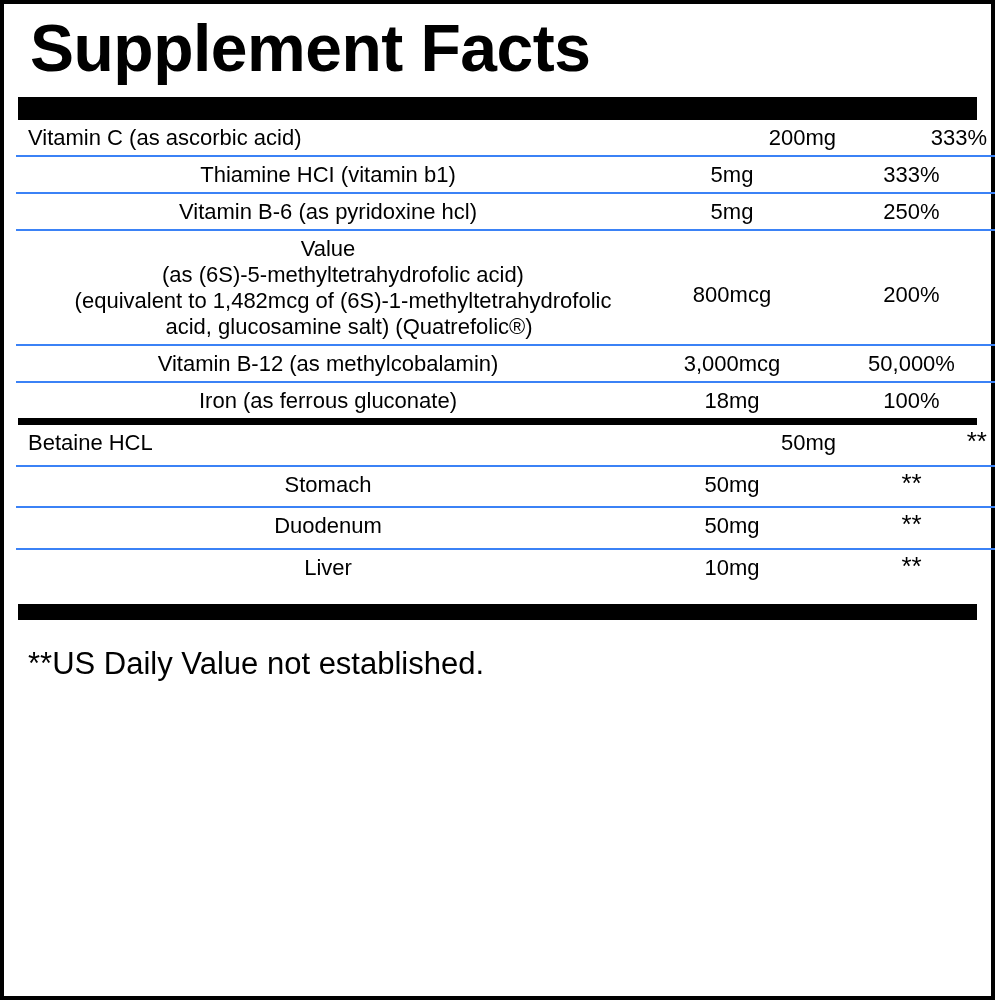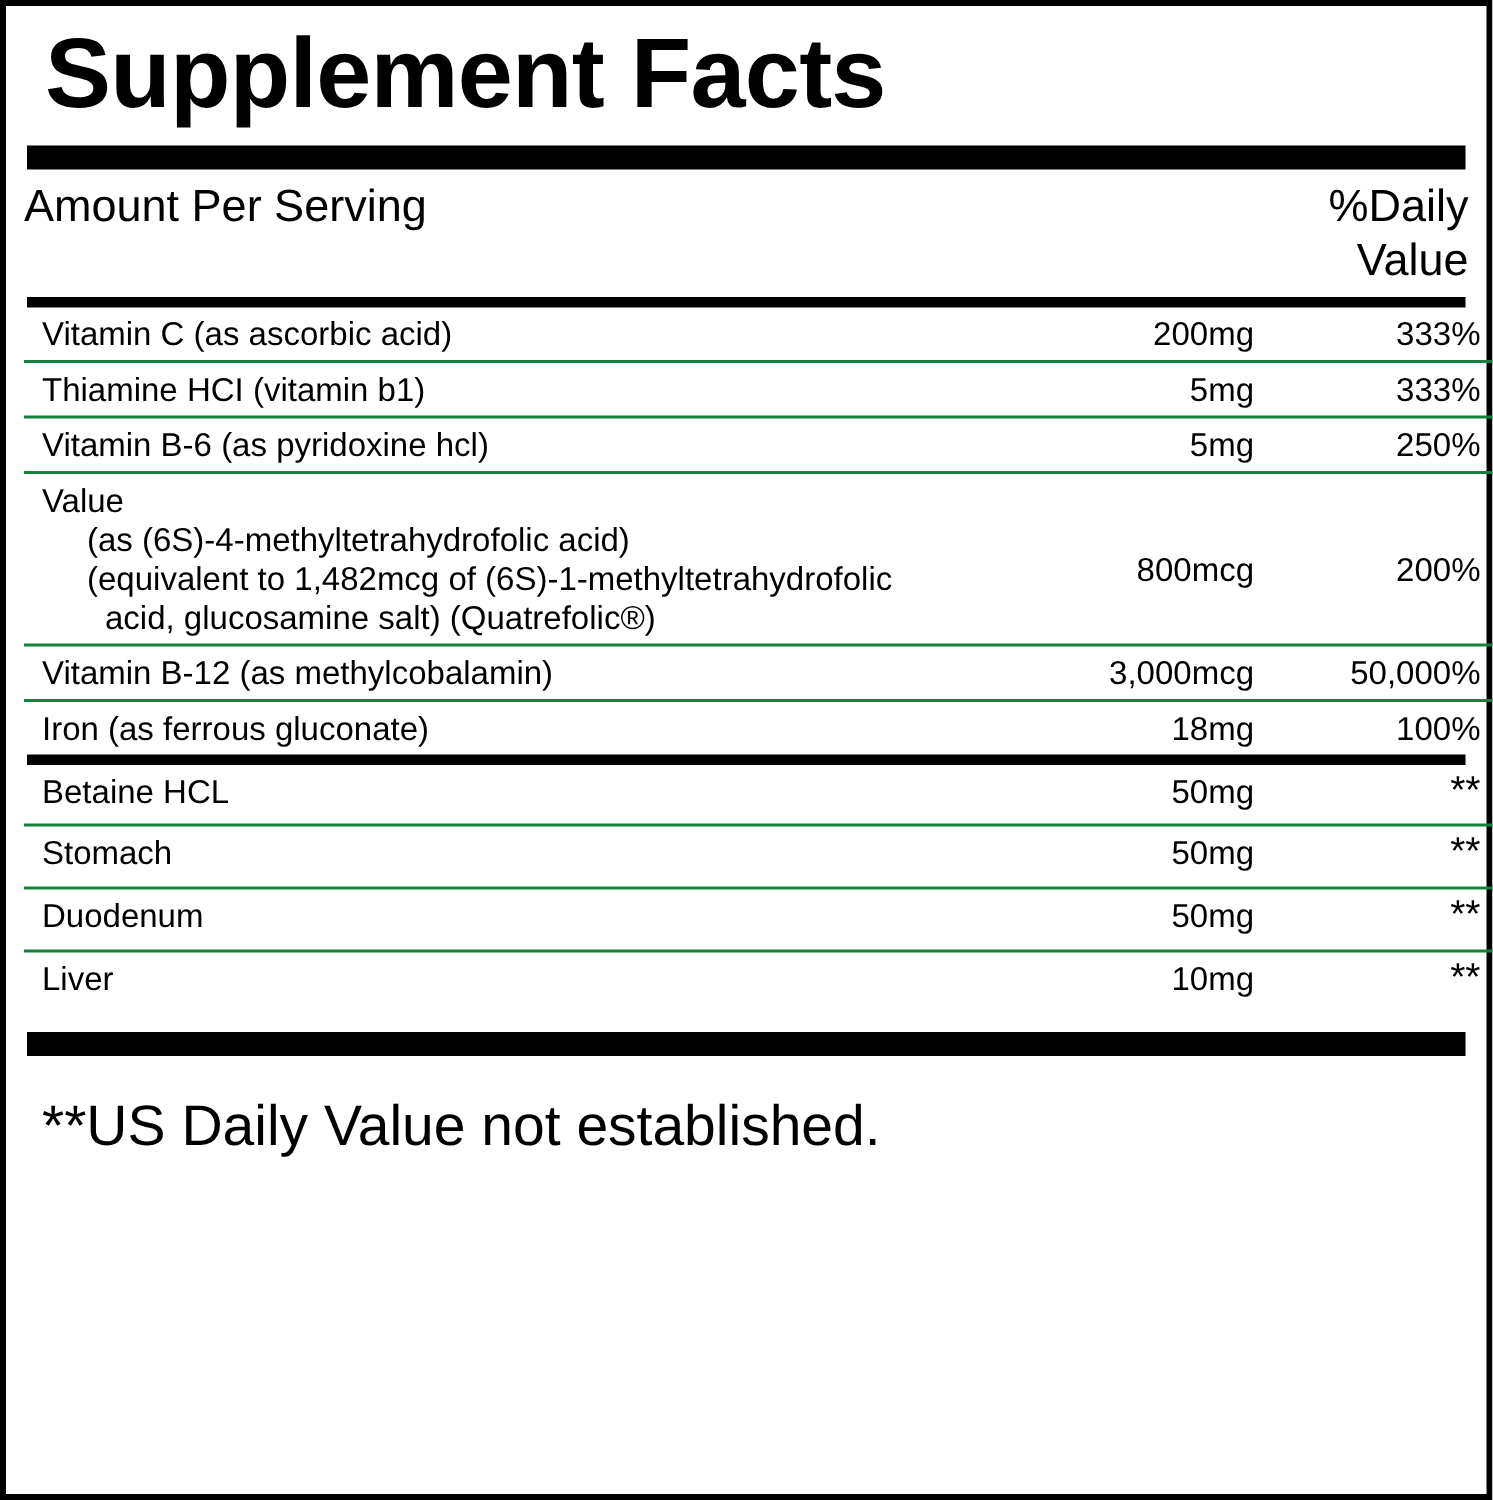--- a/index.html
+++ b/index.html
@@ -58,55 +58,47 @@
   }
   .hdr td {
     font-size: 30px;
     padding: 7px 0 7px 0;
   }
   .c-name { width: 600px; padding-left: 12px; }
   .c-amt  { width: 208px; text-align: right; }
   .c-dv   { width: 151px; text-align: right; padding-right: 12px; }
   .hdr .c-dv { text-align: right; }
   .row-sep td {
-    border-top: 2px solid #15803d;
+    border-top: 2px solid #3b82f6;
+    text-align: center;
   }
   .indent1 { padding-left: 30px; display: block; }
   .indent2 { padding-left: 42px; display: block; }
   .dagger {
     font-size: 26px;
     vertical-align: top;
     position: relative;
     top: -4px;
   }
   .footnote {
-    font-size: 38px;
+    font-size: 31px;
     padding: 26px 0 0 12px;
     line-height: 1.15;
   }
   .nowrap { white-space: nowrap; }
 </style>
 </head>
 <body>
 
 <div class="panel">
 
   <div class="title">Supplement Facts</div>
 
   <div class="rule-thick"></div>
 
-  <table>
-    <tbody>
-        <tr class="hdr">
-      <td class="c-name">Amount Per Serving</td>
-      <td class="c-amt"></td>
-      <td class="c-dv">%Daily Value</td>
-    </tr>
-  </tbody>
-    </table>
 
   <div class="rule-med"></div>
 
   <table>
     <tbody>
         <tr>
       <td class="c-name">Vitamin C (as ascorbic acid)</td>
       <td class="c-amt">200mg</td>
       <td class="c-dv">333%</td>
     </tr>
@@ -117,21 +109,21 @@
     </tr>
     <tr class="row-sep">
       <td class="c-name">Vitamin B-6 (as pyridoxine hcl)</td>
       <td class="c-amt">5mg</td>
       <td class="c-dv">250%</td>
     </tr>
 
     <tr class="row-sep">
       <td class="c-name">
         <span>Value</span>
-        <span class="indent1">(as (6S)-4-methyltetrahydrofolic acid)</span>
+        <span class="indent1">(as (6S)-5-methyltetrahydrofolic acid)</span>
         <span class="indent1 nowrap">(equivalent to 1,482mcg of (6S)-1-methyltetrahydrofolic</span>
         <span class="indent2">acid, glucosamine salt) (Quatrefolic®)</span>
       </td>
       <td class="c-amt">
         <span style="display:block; height:46px;"></span>
         <span>800mcg</span>
       </td>
       <td class="c-dv">
         <span style="display:block; height:46px;"></span>
         <span>200%</span>

